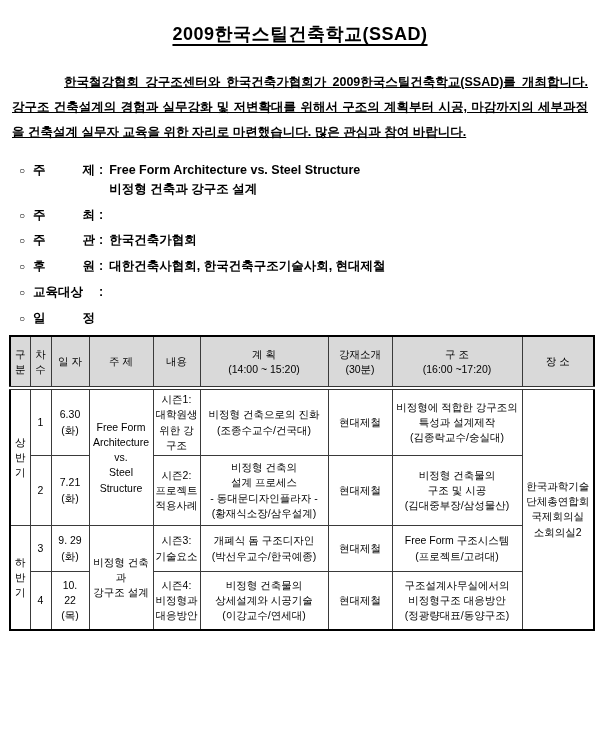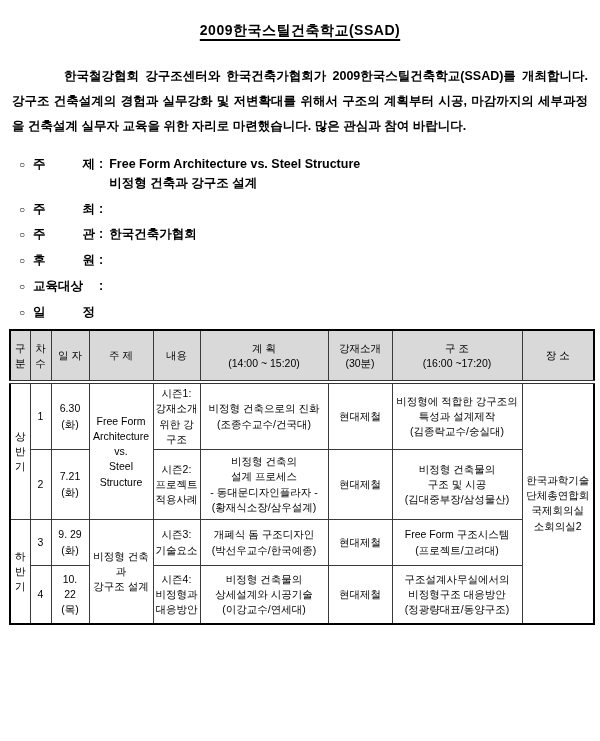--- a/index.html
+++ b/index.html
@@ -5,26 +5,26 @@
   :root { --link:#0000ee; --link-bold:#0000cc; --header-bg:#d9d9d9; }
   * { box-sizing: border-box; }
   html, body { margin:0; padding:0; }
   body {
     width:600px; height:741px; background:#ffffff; color:#000;
     font-family:"Liberation Sans","DejaVu Sans",sans-serif;
     overflow:hidden;
   }
   .page { padding:16px 9px 0; }
 
-  .title { text-align:center; font-size:14px; font-weight:bold; margin:6px 0 0; letter-spacing:0.5px; }
+  .title { text-align:center; font-size:18px; font-weight:bold; margin:6px 0 0; letter-spacing:0.5px; }
   .title .underline { text-decoration:underline; text-decoration-thickness:2px; text-underline-offset:4px; }
 
   .intro {
     font-size:12.5px; font-weight:bold; line-height:2.0;
-    text-align:justify; text-indent:52px; margin:24px 3px 0;
+    text-align:justify; text-indent:52px; margin:24px 3px 0;text-decoration:underline;
   }
 
   .info-list { list-style:none; margin:16px 0 0; padding:0 0 0 10px; font-size:12.5px; font-weight:bold; }
   .info-list li { display:flex; align-items:flex-start; margin-bottom:7px; line-height:1.5; }
   .bullet { font-size:10px; margin:2px 8px 0 0; }
   .info-label { width:62px; flex:0 0 62px; text-align:justify; text-align-last:justify; }
   .info-sep { margin:0 6px 0 4px; }
   .info-value { white-space:pre-line; }
 
   table.schedule {
@@ -70,20 +70,21 @@
     <li>
       <span class="bullet">○</span>
       <span class="info-label">주 관</span>
       <span class="info-sep">:</span>
       <span class="info-value">한국건축가협회</span>
     </li>
     <li>
       <span class="bullet">○</span>
       <span class="info-label">후 원</span>
       <span class="info-sep">:</span>
+      <span class="info-value">대한건축사협회, 한국건축구조기술사회, 현대제철</span>
     </li>
     <li>
       <span class="bullet">○</span>
       <span class="info-label">교육대상</span>
       <span class="info-sep">:</span>
     </li>
     <li>
       <span class="bullet">○</span>
       <span class="info-label">일 정</span>
     </li>
@@ -126,21 +127,21 @@
 기</td>
         <td>1</td>
         <td>6.30
 (화)</td>
         <td rowspan="2">Free Form
 Architecture
 vs.
 Steel
 Structure</td>
         <td>시즌1:
-강재소개
+대학원생
 위한 강구조</td>
         <td>비정형 건축으로의 진화
 (조종수교수/건국대)</td>
         <td>현대제철</td>
         <td>비정형에 적합한 강구조의
 특성과 설계제작
 (김종락교수/숭실대)</td>
         <td rowspan="4">한국과학기술
 단체총연합회
 국제회의실

